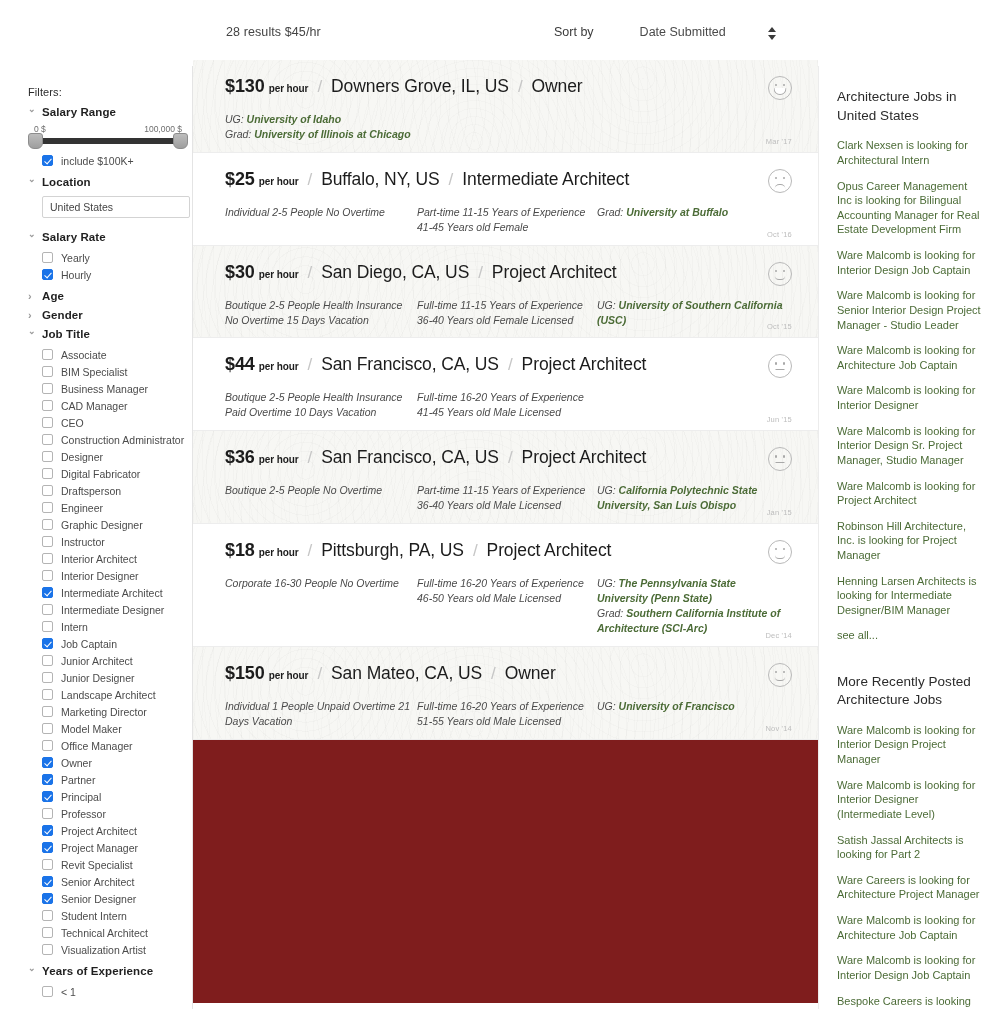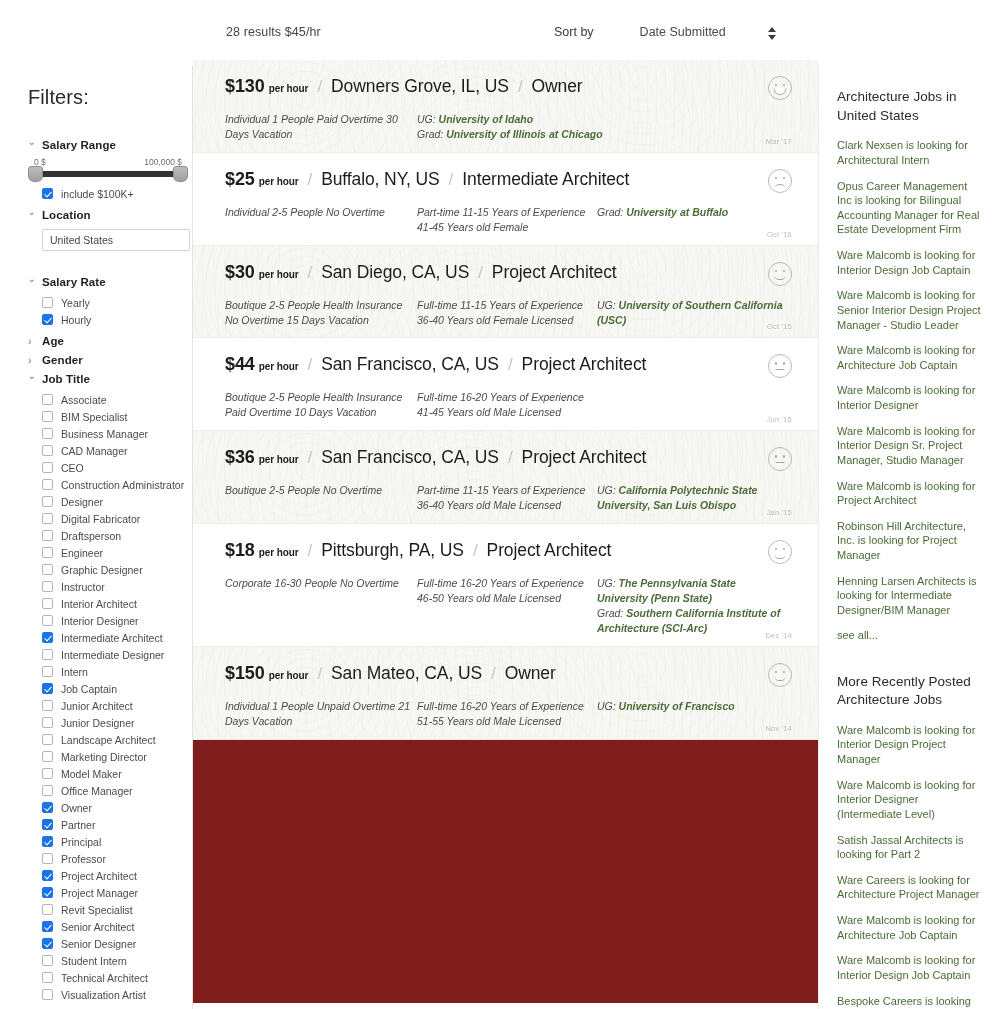--- a/index.html
+++ b/index.html
@@ -39,21 +39,21 @@
   .sort-arrows .up { border-bottom: 5px solid #3b3b3b; margin-bottom: 3px; }
   .sort-arrows .dn { border-top: 5px solid #3b3b3b; }
 
   
   .sidebar {
     position: absolute; left: 0; top: 66px; width: 193px; height: 943px;
     background: #fff; padding: 20px 0 0 28px; overflow: hidden;
     border-right: 1px solid #e4e4e4;
   }
   .filters-title {
-    font-size: 20px; color: #2b2b2b; margin-bottom: 30px; letter-spacing: .1px;
+    font-size: 11px; color: #2b2b2b; margin-bottom: 8px; letter-spacing: .1px;
   }
   .fgroup { margin-bottom: 7px; }
   .fhead {
     display: flex; align-items: center; font-size: 11.5px; font-weight: bold;
     color: #1f1f1f; cursor: pointer; margin-bottom: 6px; letter-spacing: .1px;
   }
   .caret {
     display: inline-block; width: 9px; margin-right: 5px;
     color: #9a9a9a; font-size: 9px; line-height: 1;
   }
@@ -87,21 +87,21 @@
     background: #fff; margin-right: 8px; flex: 0 0 auto; position: relative;
   }
   .copt.on .box { background: #1a73e8; border-color: #1a73e8; }
   .copt.on .box::after {
     content: ""; position: absolute; left: 3px; top: 0.5px;
     width: 3px; height: 6px; border: solid #fff; border-width: 0 1.6px 1.6px 0;
     transform: rotate(42deg);
   }
 
   .locinput {
-    margin: 2px 0 18px 14px; width: 148px; height: 22px;
+    margin: 2px 0 6px 14px; width: 148px; height: 22px;
     border: 1px solid #d3d3d3; border-radius: 2px; background: #fff;
     font-size: 10.5px; color: #444; padding: 0 7px;
     font-family: "Liberation Sans", sans-serif;
   }
 
   
   .results {
     position: absolute; left: 193px; top: 60px; width: 625px; height: 943px;
     overflow: hidden; background: #7f1d1d;
   }
@@ -428,24 +428,20 @@
           <span class="hd-loc">Downers Grove, IL, US</span>
           <span class="slash">/</span>
           <span class="hd-title">Owner</span>
         </div>
         <div class="face happy">
           <span class="eye l"></span>
           <span class="eye r"></span>
           <span class="mouth"></span>
         </div>
         <div class="card-body">
-          <div class="col c1">Individual
-1 People
-Paid Overtime
-30 Days Vacation</div>
           <div class="col c3">
             <div><span class="lbl">UG: </span><span>University of Idaho</span></div>
             <div><span class="lbl">Grad: </span><span>University of Illinois at Chicago</span></div>
           </div>
         </div>
         <div class="stamp">Mar '17</div>
       </div>
       <div class="card">
         <div class="card-head">
           <span class="rate">$25</span>

